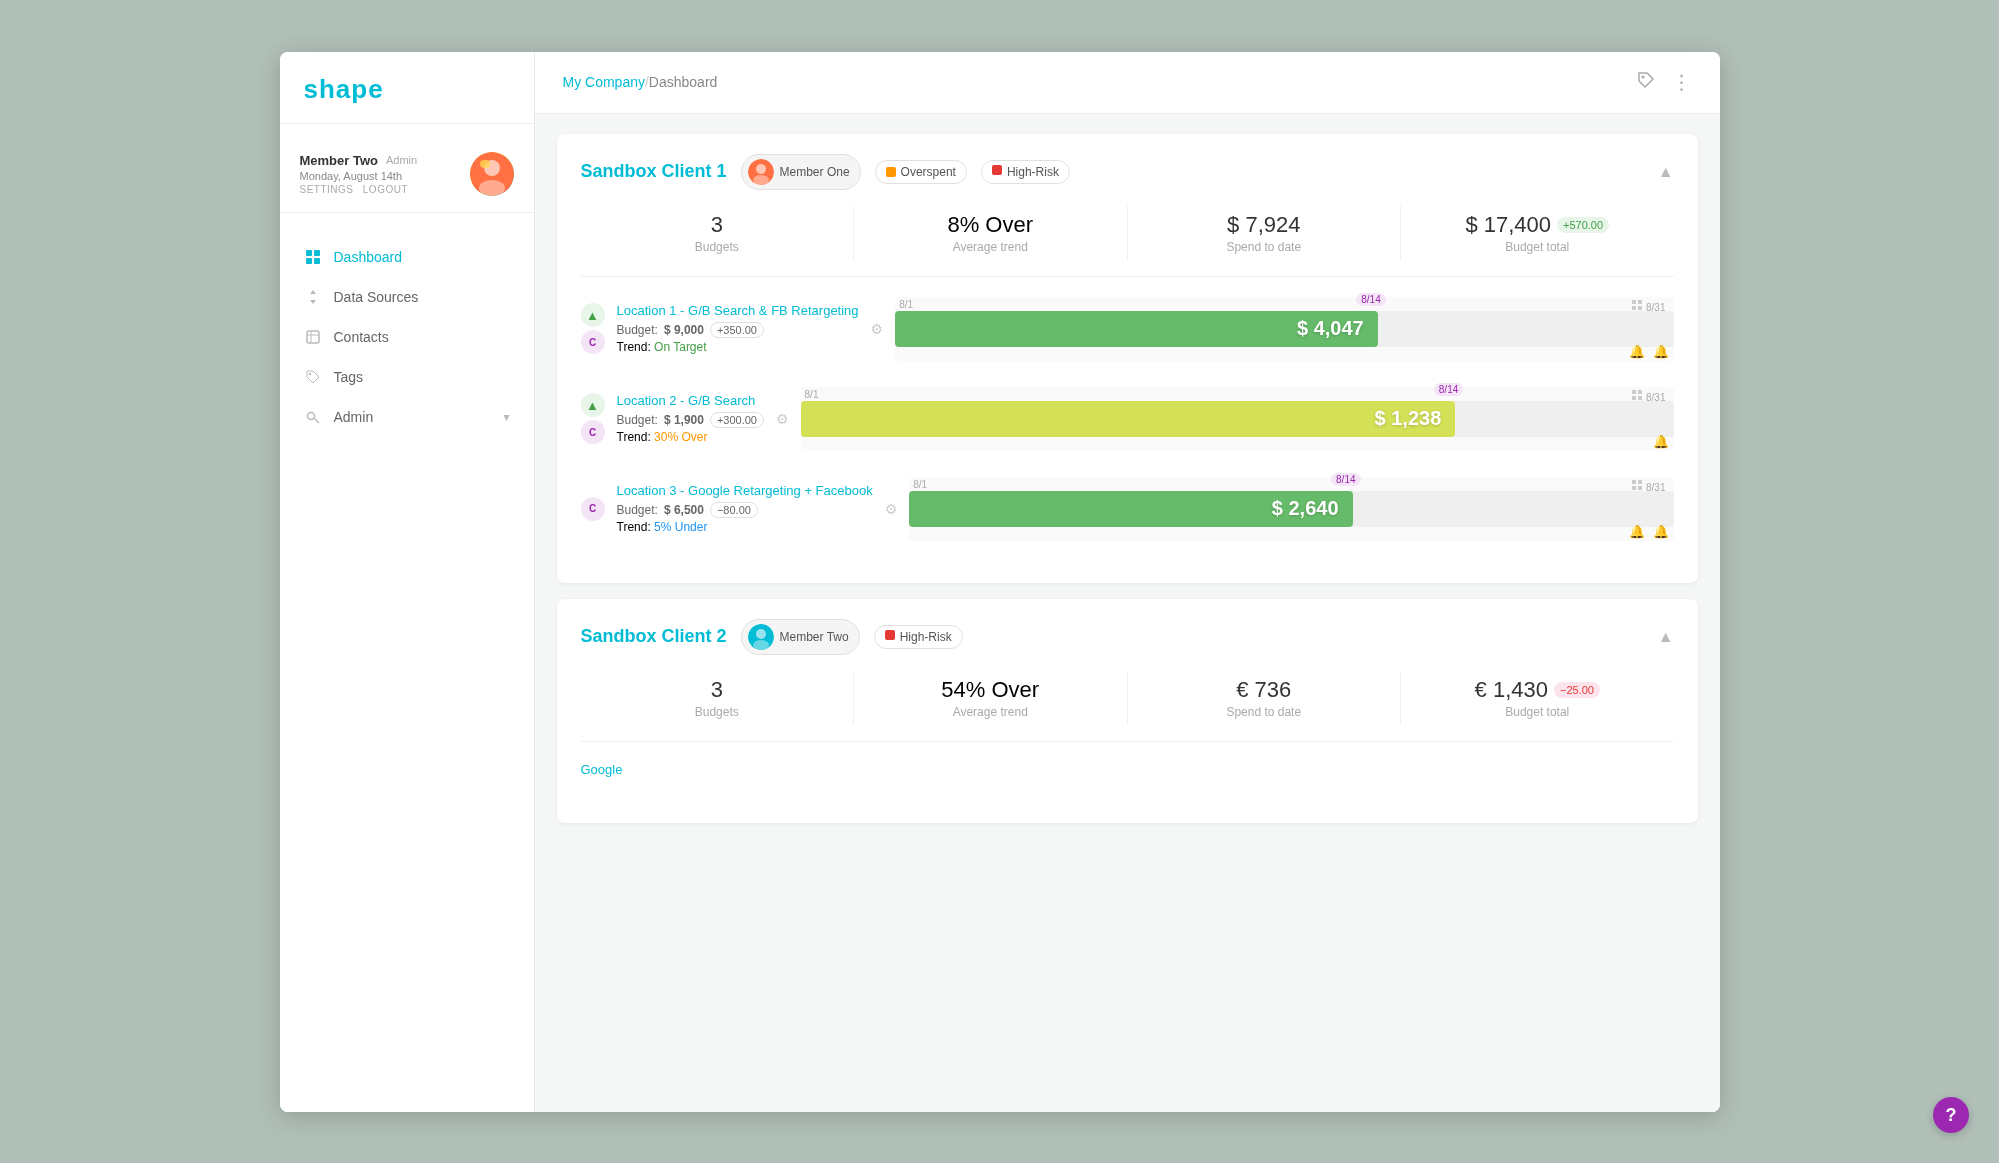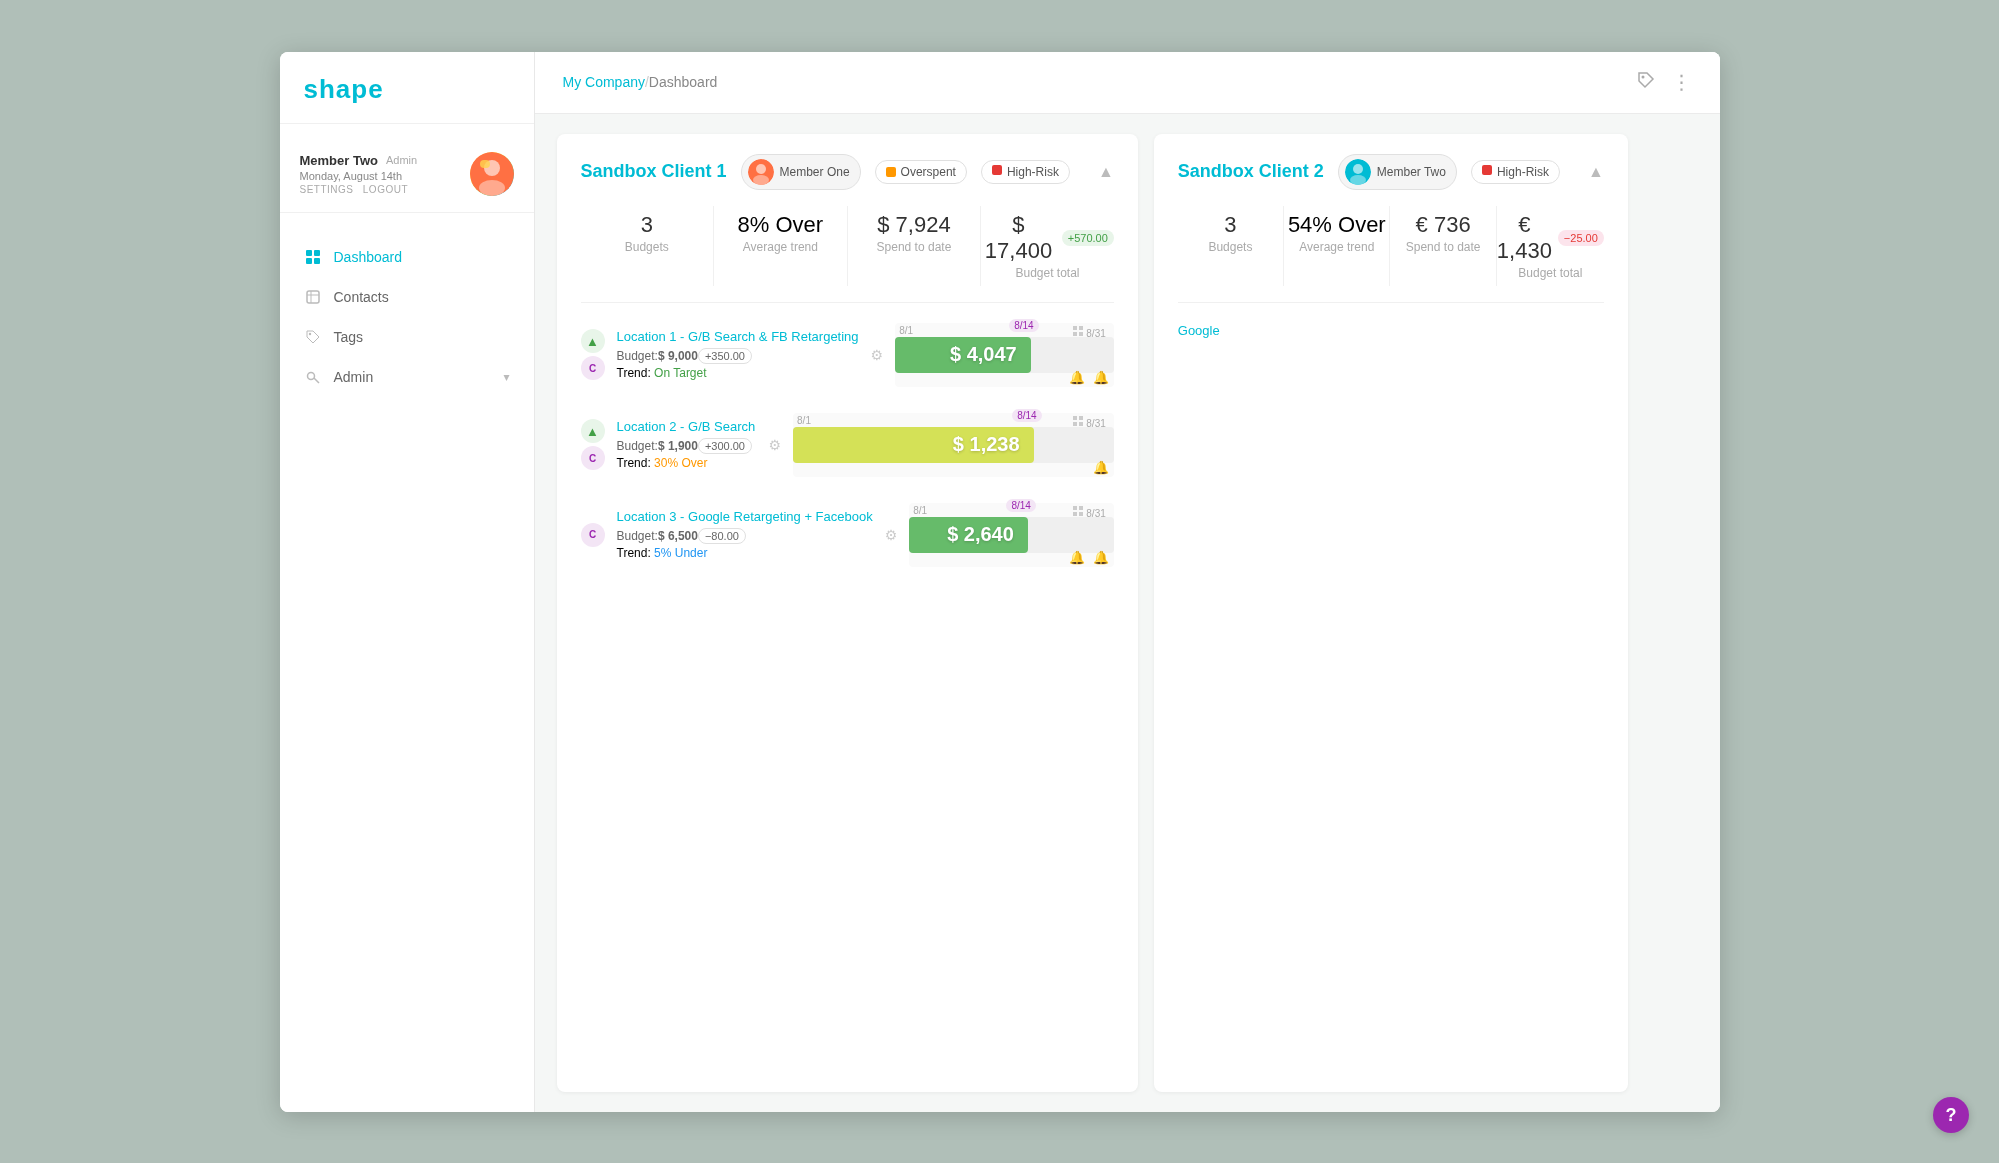--- a/index.html
+++ b/index.html
@@ -144,21 +144,21 @@
     .topbar-icon {
       color: #aaa;
       font-size: 18px;
       cursor: pointer;
     }
     .main-content {
       flex: 1;
       overflow-y: auto;
       padding: 20px 22px;
       display: flex;
-      flex-direction: row;
+      flex-direction: column;
       gap: 16px;
     }
     
     .client-card {
       background: #fff;
       border-radius: 8px;
       padding: 20px 24px;
       box-shadow: 0 1px 4px rgba(0,0,0,0.06);
     }
     .client-header {
@@ -281,20 +281,21 @@
       color: #00bcd4;
       font-weight: 500;
       cursor: pointer;
       margin-bottom: 4px;
     }
     .budget-details {
       font-size: 12px;
       color: #666;
       display: flex;
       align-items: center;
+      gap: 6px;
       text-align: right;
     }
     .budget-amount { font-weight: 600; }
     .budget-change {
       font-size: 11px;
       border: 1px solid #e0e0e0;
       border-radius: 10px;
       padding: 1px 6px;
       color: #666;
     }
@@ -426,20 +427,28 @@
               <rect x="9" y="1" width="6" height="6" rx="1"></rect>
             <rect x="1" y="9" width="6" height="6" rx="1"></rect>
               <rect x="9" y="9" width="6" height="6" rx="1"></rect>
           </svg>
         </div>
         <span class="nav-item-label">Dashboard</span>
       </div>
       <div class="nav-item">
         <div class="nav-icon">
           <svg width="16" height="16" viewBox="0 0 16 16" fill="#bbb">
+            <path d="M8 1l3 4H5l3-4zm0 14l-3-4h6l-3 4z"></path>
+          </svg>
+        </div>
+        <span class="nav-item-label">Data Sources</span>
+      </div>
+      <div class="nav-item">
+        <div class="nav-icon">
+          <svg width="16" height="16" viewBox="0 0 16 16" fill="#bbb">
             <rect x="2" y="2" width="12" height="12" rx="2" stroke="#bbb" stroke-width="1.5" fill="none"></rect>
             <line x1="2" y1="6" x2="14" y2="6" stroke="#bbb" stroke-width="1"></line>
             <line x1="6" y1="2" x2="6" y2="14" stroke="#bbb" stroke-width="1"></line>
           </svg>
         </div>
         <span class="nav-item-label">Contacts</span>
       </div>
       <div class="nav-item">
         <div class="nav-icon">
           <svg width="16" height="16" viewBox="0 0 16 16" fill="#bbb">

